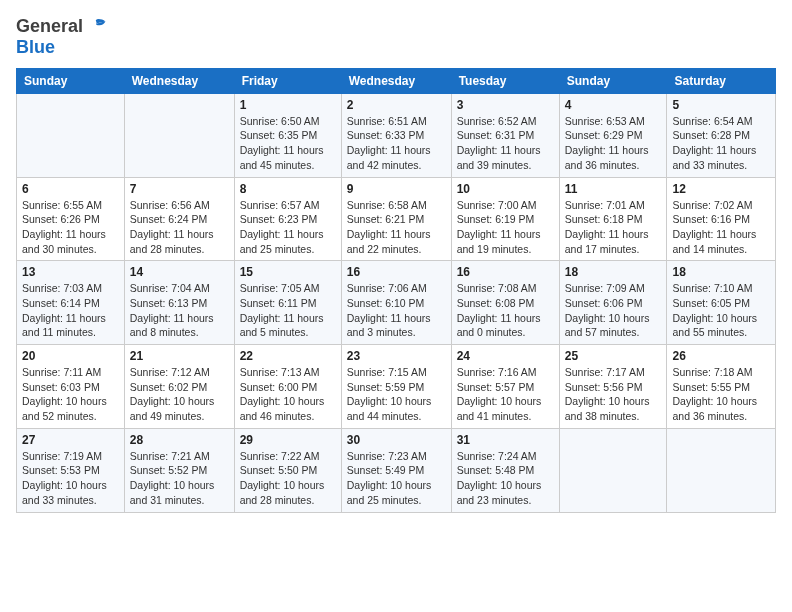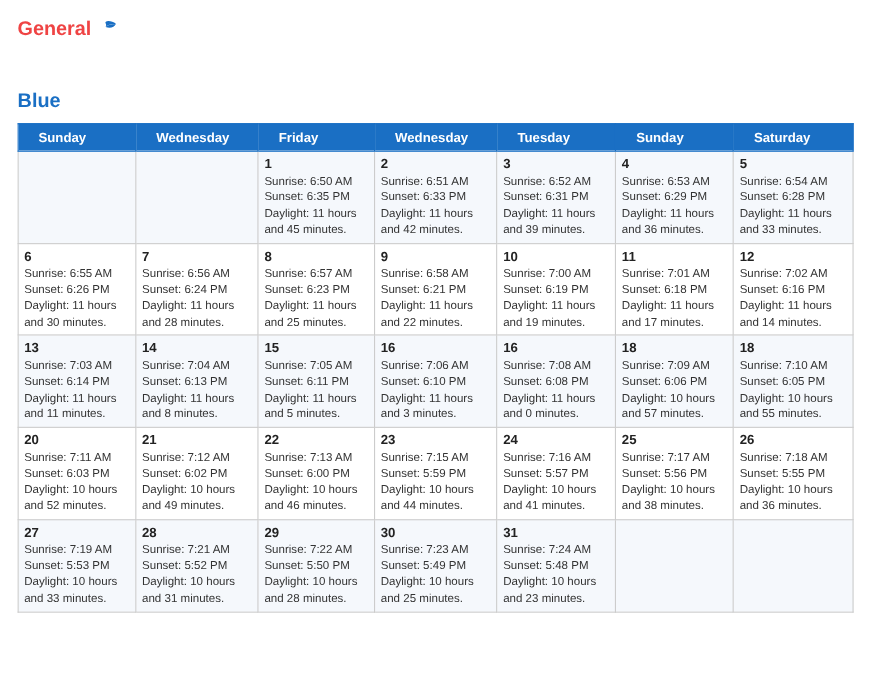--- a/index.html
+++ b/index.html
@@ -26,21 +26,21 @@
       display: flex;
       align-items: center;
     }
     .logo-text {
       font-size: 18px;
       font-weight: bold;
       color: #1a1a2e;
       line-height: 1.1;
     }
     .logo-text span {
-      color: #ef4444;
+      color: #404040;
     }
     .logo-icon {
       width: 22px;
       height: 22px;
       margin-left: 2px;
     }
     .title-block {
       text-align: right;
     }
     .month-title {
@@ -55,21 +55,21 @@
     .calendar {
       width: 100%;
       border-collapse: collapse;
       font-size: 11px;
     }
     .calendar thead tr th {
       background: #1a6fc4;
       color: #fff;
       font-weight: bold;
       text-align: left;
-      padding: 5px 18px;
+      padding: 5px 7px;
       border: 1px solid #1a6fc4;
       font-size: 12px;
     }
     .calendar tbody tr td {
       border: 1px solid #ccc;
       vertical-align: top;
       padding: 4px 5px;
       width: 113px;
       min-height: 70px;
       height: 80px;
@@ -106,21 +106,21 @@
       <div>
         <div style="display:flex;align-items:center;">
           <span class="logo-text">
             <span>General</span>
           </span>
           <svg class="logo-icon" viewBox="0 0 28 22" xmlns="http://www.w3.org/2000/svg">
             <path d="M14 2 C16 0, 22 1, 26 4 C22 5, 18 4, 14 8 C16 5, 13 3, 14 2Z" fill="#1a6fc4"></path>
             <path d="M14 8 C18 4, 24 5, 26 4 C24 8, 20 10, 14 8Z" fill="#1a6fc4"></path>
           </svg>
         </div>
-        <div style="display:flex;align-items:flex-end;margin-top:44px;">
+        <div style="display:flex;align-items:flex-end;">
           <span class="logo-text" style="color:#1a6fc4;">Blue</span>
         </div>
       </div>
     </div>
     <div class="title-block">
       <div class="month-title"></div>
       <div class="location"></div>
     </div>
   </div>
 

